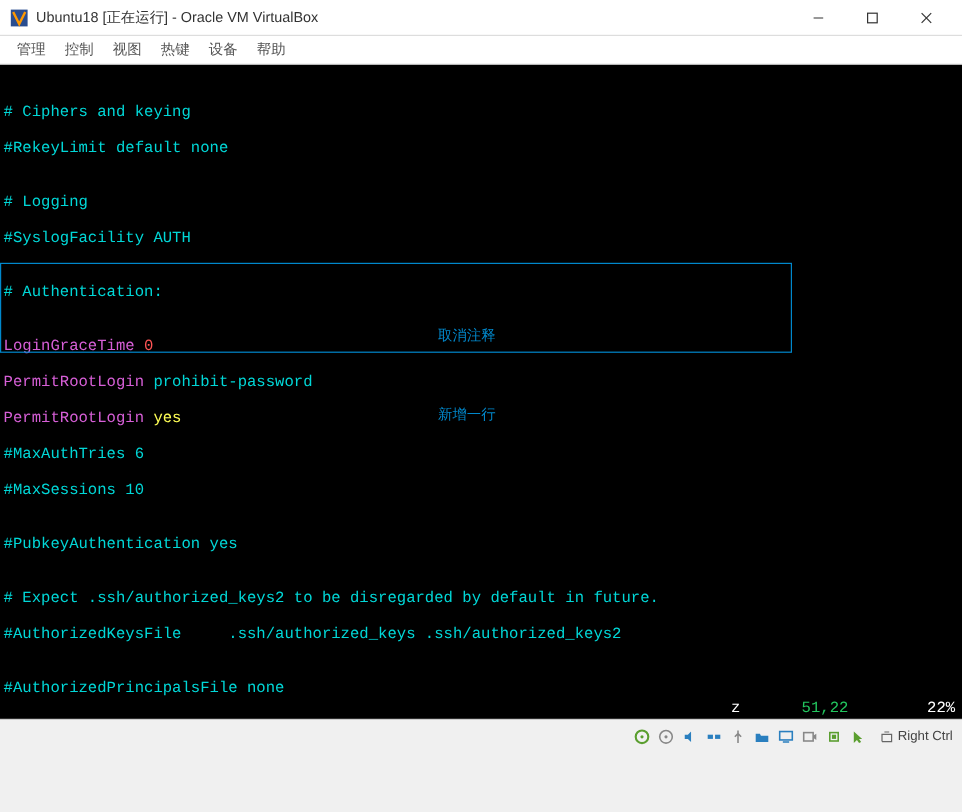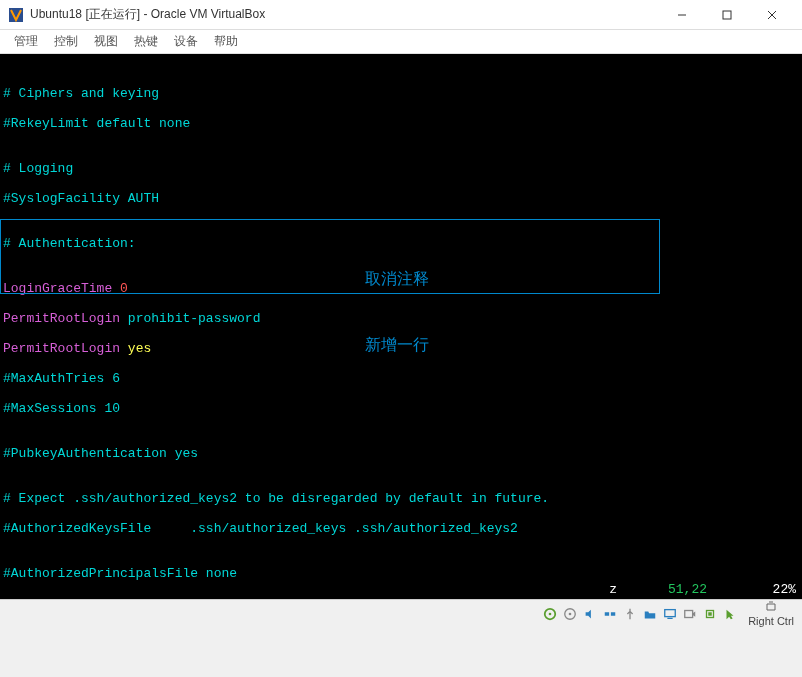--- a/index.html
+++ b/index.html
@@ -12,28 +12,28 @@
     .titlebar .win-btn { width: 45px; height: 30px; display: flex; align-items: center; justify-content: center; color: #666; font-size: 14px; }
     .titlebar .win-btn svg { width: 10px; height: 10px; }
     .menubar { height: 24px; background: #fff; display: flex; align-items: center; padding: 0 6px; border-bottom: 1px solid #e0e0e0; }
     .menubar .menu-item { padding: 0 8px; font-size: 12px; color: #555; }
     .terminal { background: #000; height: 545px; padding: 2px 3px; font-family: "Consolas", "Courier New", monospace; font-size: 13px; line-height: 15px; color: #00d7d7; position: relative; white-space: pre; overflow: hidden; }
     .line { white-space: pre; }
     .val0 { color: #ff5555; }
     .yes { color: #ffff55; }
     .pword { color: #d75fd7; }
     .annot-box { position: absolute; border: 1px solid #0088cc; left: 0; top: 165px; width: 660px; height: 75px; pointer-events: none; }
-    .annot-text { position: absolute; left: 365px; top: 170px; color: #0088cc; font-family: "Microsoft YaHei", sans-serif; font-size: 16px; line-height: 22px; text-align: center; pointer-events: none; }
+    .annot-text { position: absolute; left: 365px; top: 170px; color: #0088cc; font-family: "Microsoft YaHei", sans-serif; font-size: 12px; line-height: 22px; text-align: center; pointer-events: none; }
     .status-right { position: absolute; right: 6px; bottom: 2px; color: #fff; }
     .status-z { position: absolute; right: 185px; bottom: 2px; color: #fff; }
     .status-pos { position: absolute; right: 95px; bottom: 2px; color: #22c55e; }
     .vb-statusbar { height: 28px; background: #f0f0f0; display: flex; align-items: center; justify-content: flex-end; padding: 0 8px; gap: 4px; border-top: 1px solid #ccc; }
     .vb-statusbar .vb-icon { width: 16px; height: 16px; display: flex; align-items: center; justify-content: center; }
     .vb-statusbar .vb-icon svg { width: 14px; height: 14px; }
-    .vb-statusbar .host-key { font-size: 11px; color: #444; margin-left: 6px; display: flex; align-items: center; gap: 3px; flex-direction: column; }
+    .vb-statusbar .host-key { font-size: 11px; color: #444; margin-left: 6px; display: flex; align-items: center; gap: 3px; }
     .vb-statusbar .host-key svg { width: 12px; height: 12px; }
   </style>
 </head>
 <body>
 
 <div class="titlebar">
   <span class="vbox-icon">
     <svg viewBox="0 0 16 16">
         <rect x="1" y="1" width="14" height="14" fill="#2a4d8f"></rect>
         <path d="M3 3 L8 13 L13 3" stroke="#ff9800" stroke-width="2" fill="none"></path>

